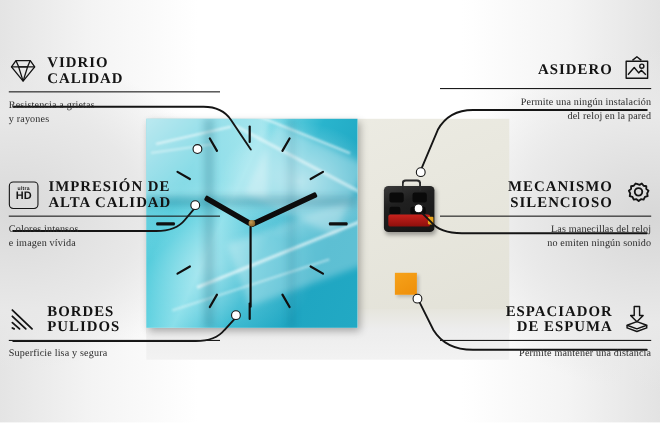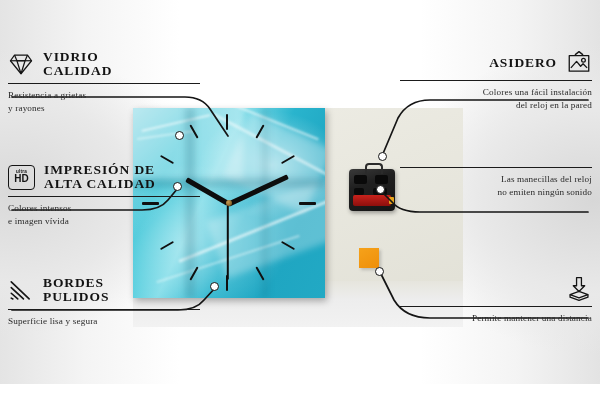--- a/index.html
+++ b/index.html
@@ -250,42 +250,60 @@
           <path d="M6 22 L13 14 L18 20 L21 17 L26 22"></path>
           <circle cx="21.5" cy="12.5" r="2.3"></circle>
         </g>
       </svg>
       <div class="titles">
         <div class="t1">ASIDERO</div>
       </div>
     </div>
     <div class="rule"></div>
     <div class="desc">
-      <div>Colores una fácil instalación</div>
+      <div>Permite una ningún instalación</div>
       <div>del reloj en la pared</div>
     </div>
   </div>
 
   <div class="feat r" style="top:163px;">
+    <div class="head">
+      <svg class="ico" viewBox="0 0 32 32">
+        <g fill="none" stroke="#141414" stroke-width="2.1" stroke-linejoin="round">
+          <path d="M16 4 L19 5 L21.5 3.5 L23.5 6 L26.5 6.5 L26.5 9.5 L29 11.5 L27.5 14.5 L28 17.5 L25 18.5
+                   L23.5 21.5 L20.5 21 L18 23 L15.5 21 L12.5 21.5 L11 18.5 L8 17.5 L8.5 14.5 L7 11.5
+                   L9.5 9.5 L9.5 6.5 L12.5 6 L14.5 3.5 Z"></path>
+          <circle cx="17.8" cy="12.8" r="4.2"></circle>
+        </g>
+      </svg>
+      <div class="titles">
+        <div class="t1">MECANISMO</div>
+        <div class="t2">SILENCIOSO</div>
+      </div>
+    </div>
     <div class="rule"></div>
     <div class="desc">
       <div>Las manecillas del reloj</div>
       <div>no emiten ningún sonido</div>
     </div>
   </div>
 
   <div class="feat r" style="top:276px;">
     <div class="head">
       <svg class="ico" viewBox="0 0 32 32">
         <g fill="none" stroke="#141414" stroke-width="1.6" stroke-linejoin="round">
           <path d="M13 2 L19 2 L19 12 L23 12 L16 19 L9 12 L13 12 Z"></path>
           <path d="M16 19 L27 23 L16 27 L5 23 Z"></path>
           <path d="M5 23 L5 26 L16 30 L27 26 L27 23"></path>
         </g>
       </svg>
+      <div class="titles">
+        <div class="t1">ESPACIADOR</div>
+        <div class="t2">DE ESPUMA</div>
+      </div>
     </div>
     <div class="rule"></div>
     <div class="desc">
       <div>Permite mantener una distancia</div>
     </div>
   </div>
 
 </div>
 
 </body></html>

